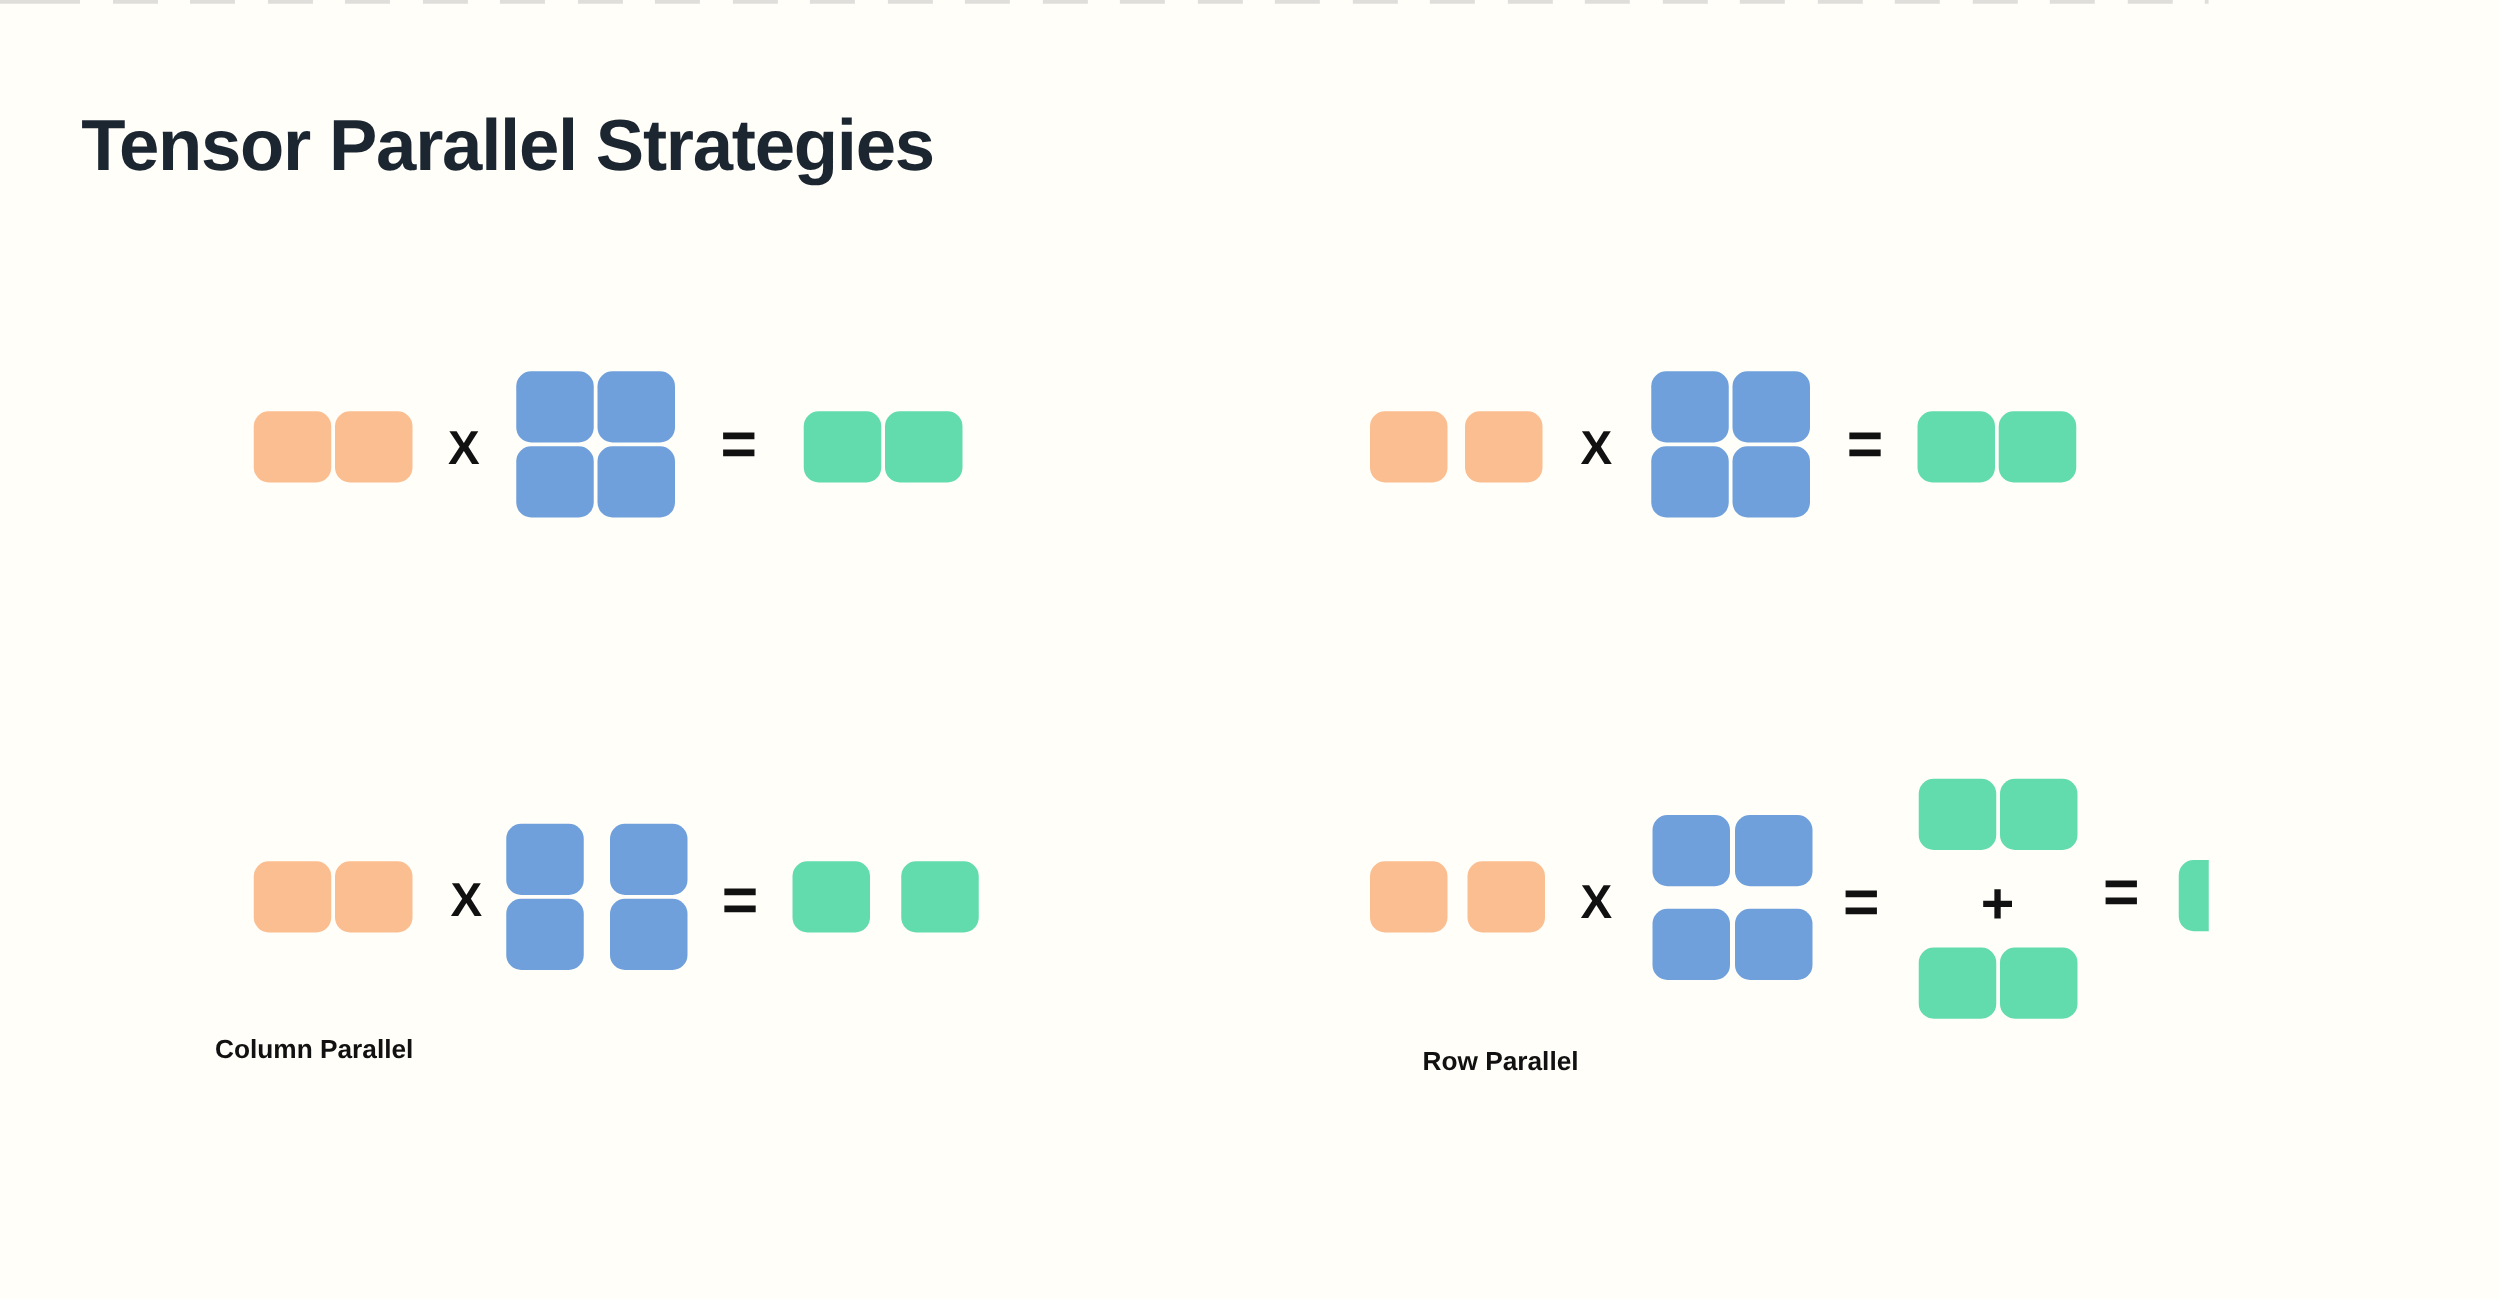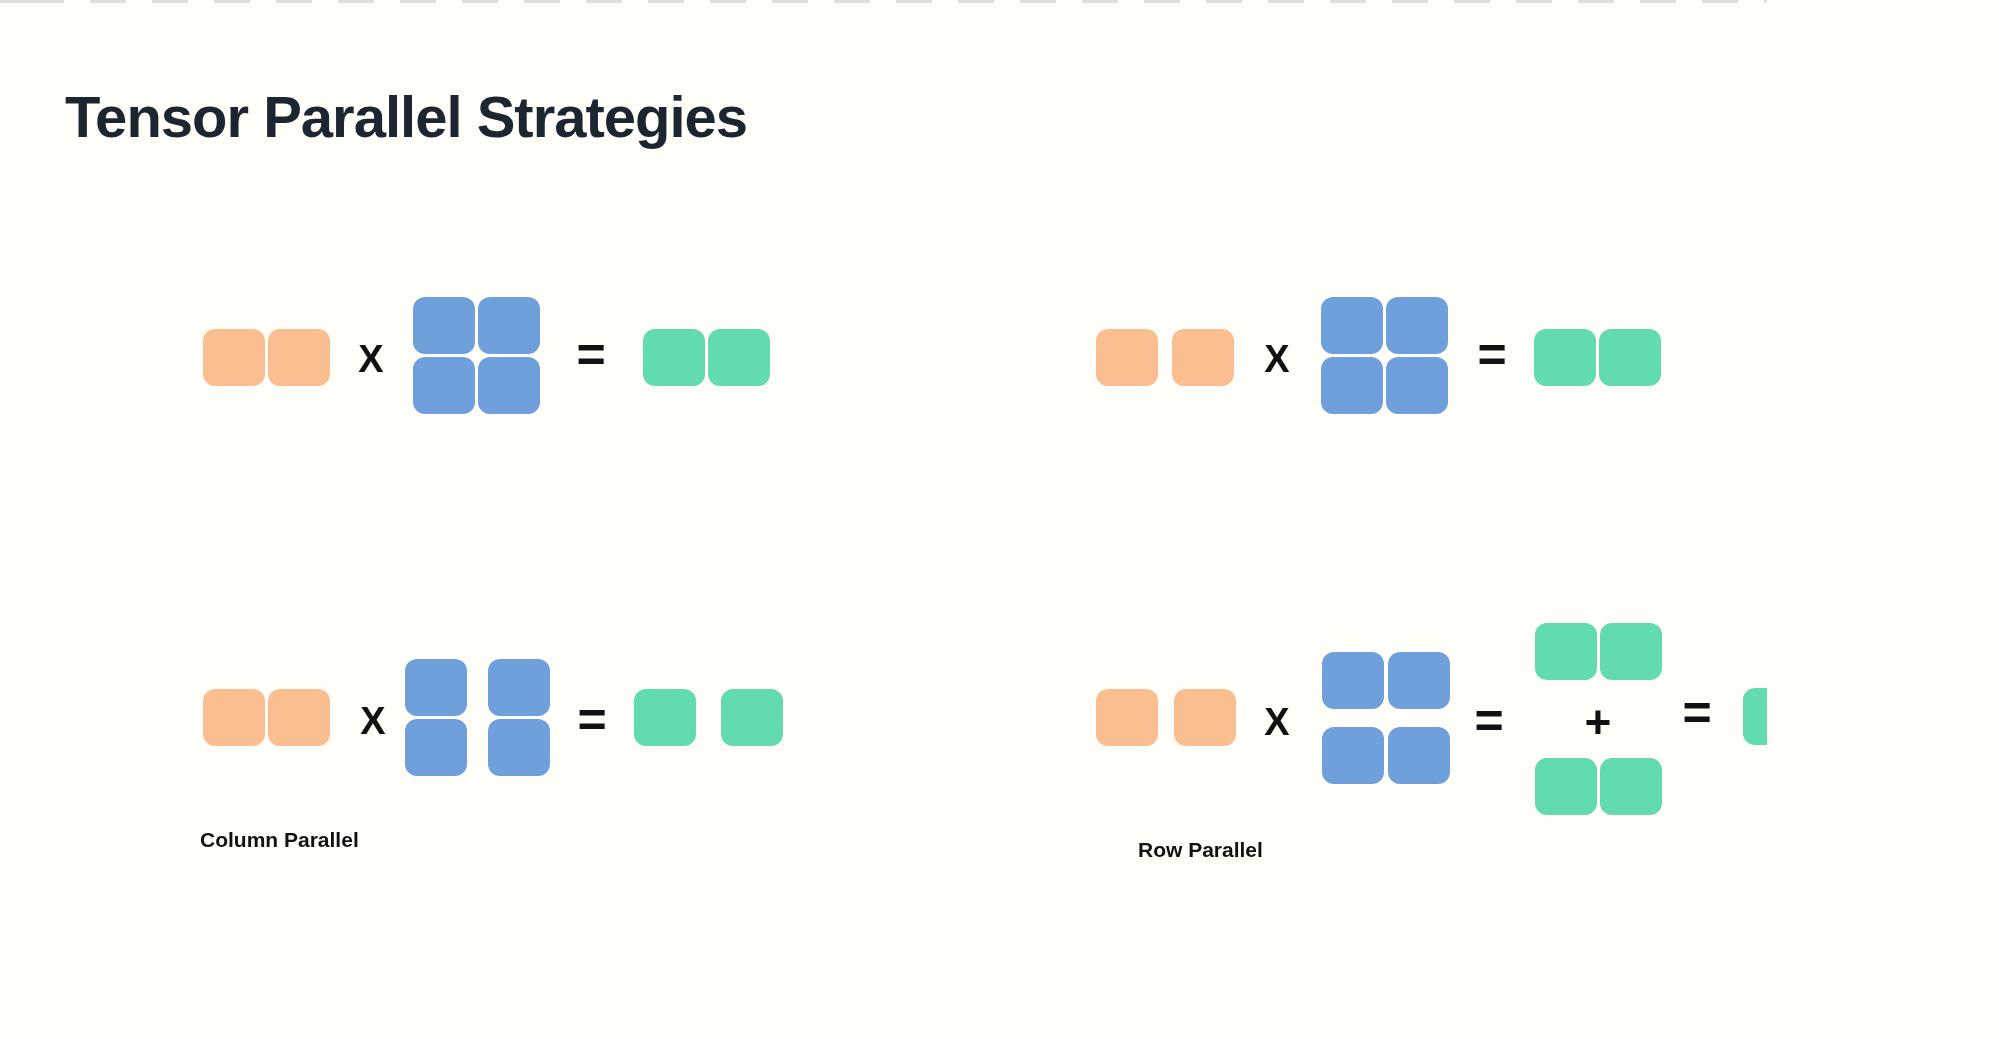--- a/index.html
+++ b/index.html
@@ -103,21 +103,21 @@
     <span class="op op-x" style="left:148px;top:34px;">X</span>
     <div class="sq blue" style="left:202px;top:0px;"></div>
     <div class="sq blue" style="left:285px;top:0px;"></div>
     <div class="sq blue" style="left:202px;top:60px;"></div>
     <div class="sq blue" style="left:285px;top:60px;"></div>
     <span class="op op-eq" style="left:367px;top:33px;">=</span>
     <div class="sq green" style="left:431px;top:30px;"></div>
     <div class="sq green" style="left:518px;top:30px;"></div>
   </div>
 
-  <div class="strategy-label" style="left:172px;top:828px;margin-left:28px;">Column Parallel</div>
+  <div class="strategy-label" style="left:172px;top:828px;">Column Parallel</div>
 
   <div class="diagram" style="left:1096px;top:623px;width:790px;height:200px;">
     <div class="sq orange" style="left:0px;top:66px;"></div>
     <div class="sq orange" style="left:78px;top:66px;"></div>
     <span class="op op-x" style="left:159px;top:71px;">X</span>
     <div class="sq blue" style="left:226px;top:29px;"></div>
     <div class="sq blue" style="left:292px;top:29px;"></div>
     <div class="sq blue" style="left:226px;top:104px;"></div>
     <div class="sq blue" style="left:292px;top:104px;"></div>
     <span class="op op-eq" style="left:371px;top:70px;">=</span>

